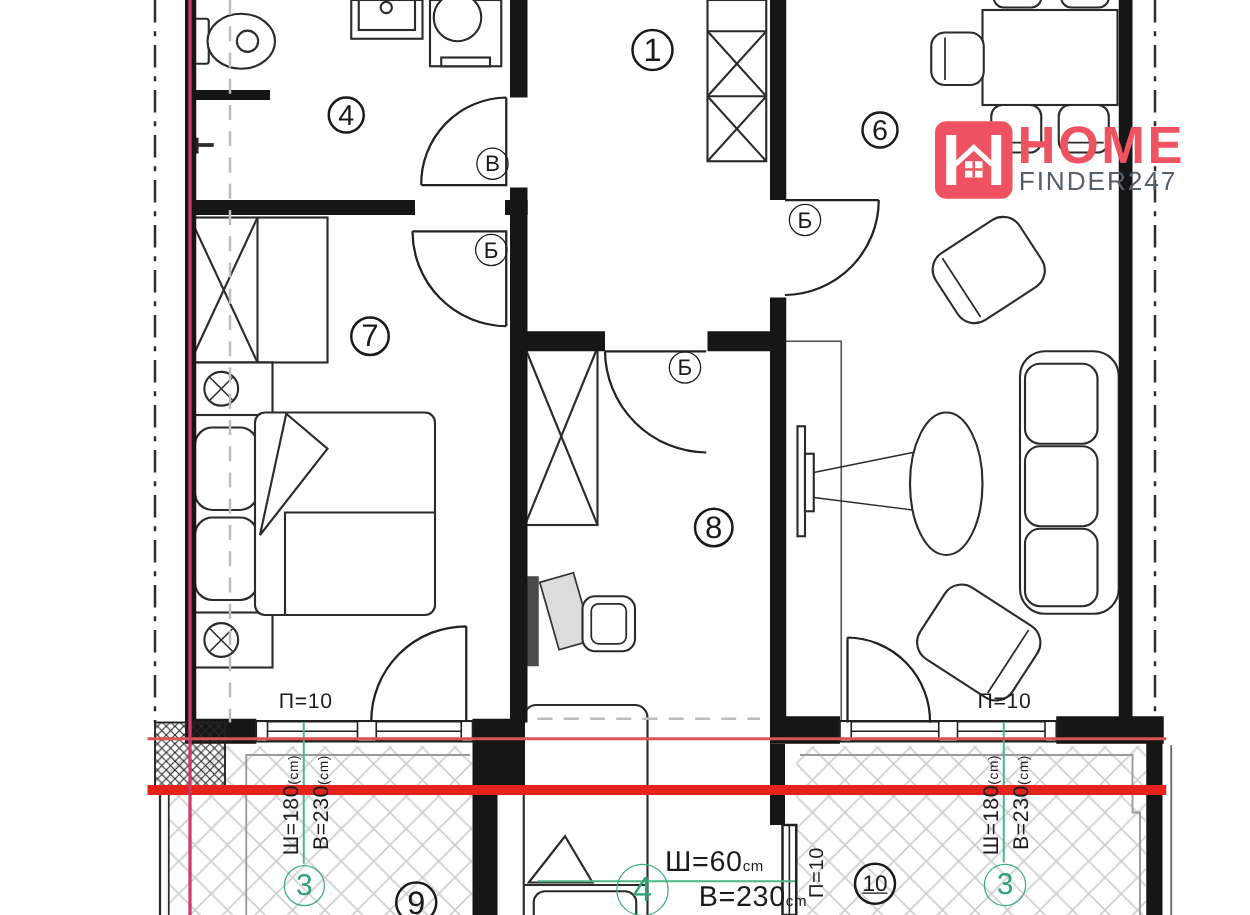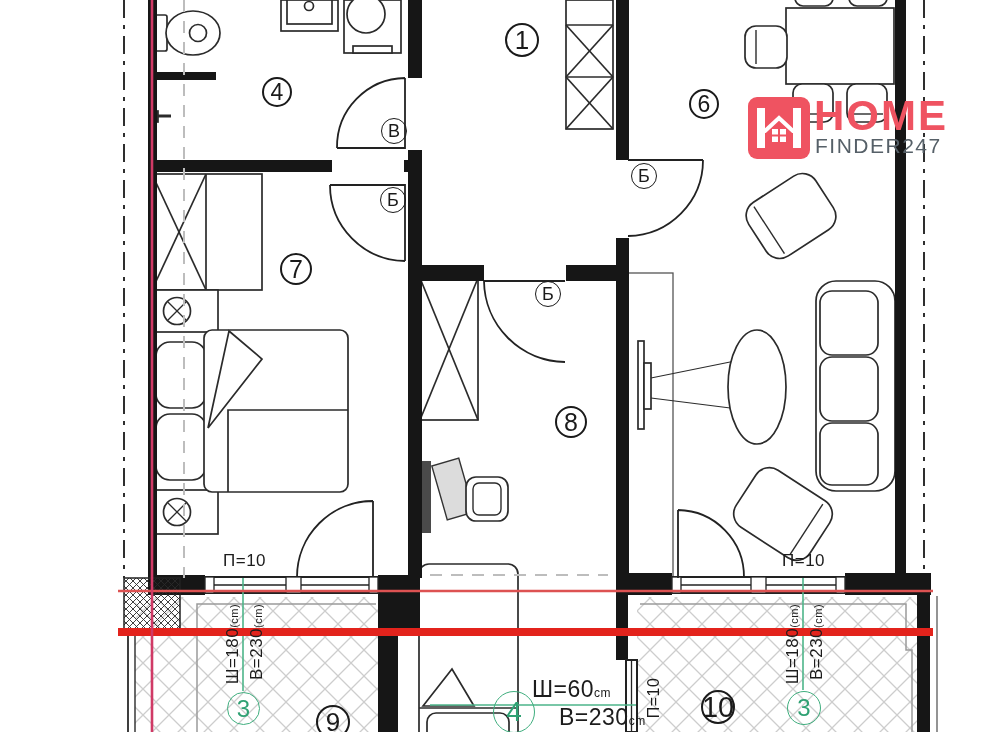--- a/index.html
+++ b/index.html
@@ -249,21 +249,21 @@
       <line x1="152" y1="0" x2="152" y2="732" stroke="#d03a66" stroke-width="2.6"></line>
     </g>
   </svg>
 
   <div class="circ" style="left:505px;top:23px;width:34px;height:34px;font-size:26px;">1</div>
   <div class="circ" style="left:262px;top:77px;width:30px;height:30px;font-size:23px;">4</div>
   <div class="circ" style="left:689px;top:89px;width:30px;height:30px;font-size:23px;">6</div>
   <div class="circ" style="left:280px;top:253px;width:32px;height:32px;font-size:25px;">7</div>
   <div class="circ" style="left:555px;top:406px;width:32px;height:32px;font-size:25px;">8</div>
   <div class="circ" style="left:316px;top:705px;width:34px;height:34px;font-size:26px;">9</div>
-  <div class="circ" style="left:701px;top:690px;width:34px;height:34px;font-size:29px;">10</div>
+  <div class="circ" style="left:683px;top:690px;width:34px;height:34px;font-size:18px;text-decoration:underline;">10</div>
 
   <div class="circ" style="left:381px;top:118px;width:26px;height:26px;font-size:18px;border-width:1.8px;">В</div>
   <div class="circ" style="left:380px;top:187px;width:26px;height:26px;font-size:18px;border-width:1.8px;">Б</div>
   <div class="circ" style="left:631px;top:163px;width:26px;height:26px;font-size:18px;border-width:1.8px;">Б</div>
   <div class="circ" style="left:535px;top:281px;width:26px;height:26px;font-size:18px;border-width:1.8px;">Б</div>
 
   <div class="lbl dim" style="left:223px;top:551px;font-size:17px;">П=10</div>
   <div class="lbl dim" style="left:782px;top:551px;font-size:17px;">П=10</div>
   <div class="lbl dim rot" style="left:628px;top:689px;width:52px;font-size:16px;">П=10</div>
 

